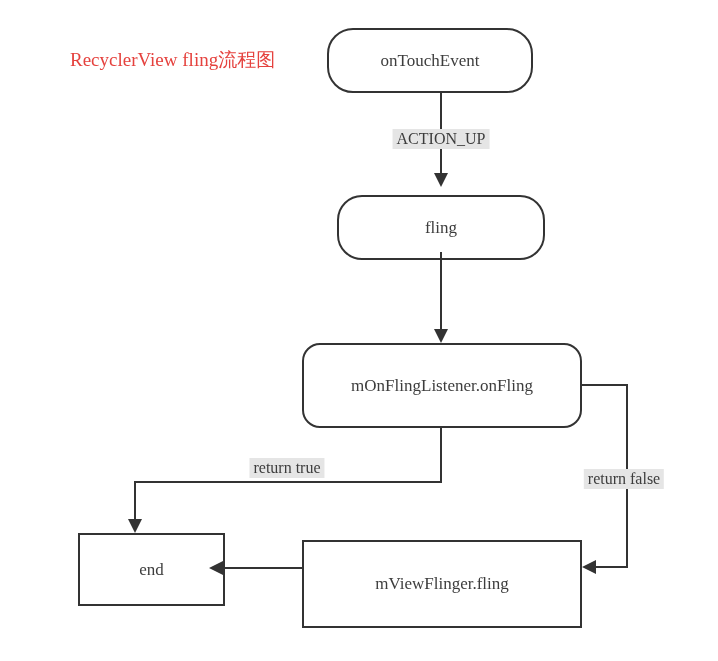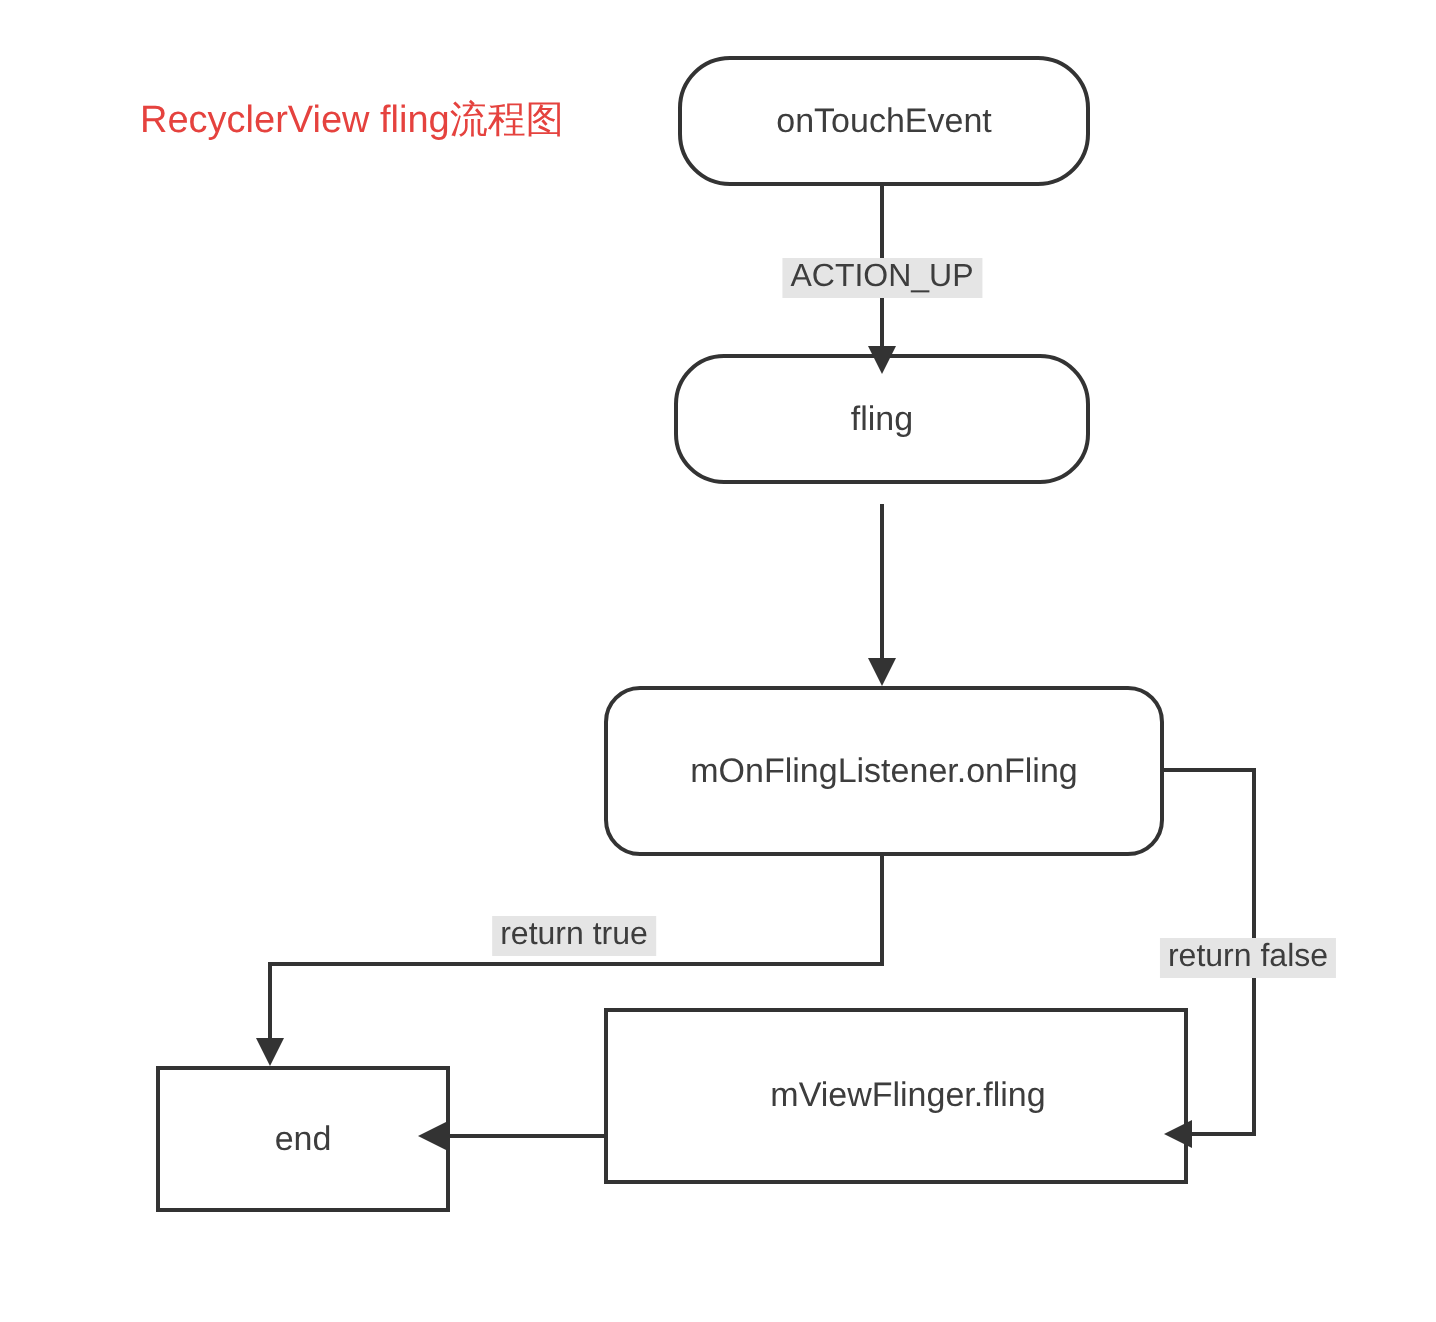--- a/index.html
+++ b/index.html
@@ -5,44 +5,44 @@
   :root {
     --line: #333333;
     --accent: #e5423e;
     --text: #3d3d3d;
   }
   html,body { margin:0; padding:0; background:#ffffff; }
   .canvas {
     position:relative;
     width:718px; height:661px;
     background:#ffffff;
-    font-family:Liberation Sans, sans-serif;
+    font-family:Liberation Serif, serif;
     overflow:hidden;
   }
   .diagram-title {
     position:absolute;
     left:70px; top:47px;
     font-size:19px;
     color:var(--accent);
     white-space:nowrap;
   }
   .box {
     position:absolute;
     border:2px solid var(--line);
     background:#ffffff;
     display:flex; align-items:center; justify-content:center;
     font-size:17px;
     color:var(--text);
     white-space:nowrap;
   }
-  .box-ontouchevent { left:339px; top:28px;  width:202px; height:61px;border-radius:26px; }
-  .box-fling        { left:337px; top:177px; width:204px; height:61px;border-radius:25px; }
+  .box-ontouchevent { left:327px; top:28px;  width:202px; height:61px;border-radius:26px; }
+  .box-fling        { left:337px; top:195px; width:204px; height:61px;border-radius:25px; }
   .box-monfling     { left:302px; top:343px; width:276px; height:81px;border-radius:18px; }
   .box-end          { left:62px;  top:533px; width:143px; height:69px;margin-left:16px; }
-  .box-mviewflinger { left:302px; top:504px; width:276px; height:84px;padding-left:12px; }
+  .box-mviewflinger { left:302px; top:540px; width:276px; height:84px; }
 
   .line { position:absolute; background:var(--line); }
   
   .l-v1 { left:440px; top:93px;  width:2px; height:80px; }
   
   .l-v2 { left:440px; top:252px; width:2px; height:77px; }
   
   .l-v3 { left:440px; top:428px; width:2px; height:55px; }
   .l-h1 { left:134px; top:481px; width:308px; height:2px; }
   .l-v4 { left:134px; top:481px; width:2px; height:38px; }

